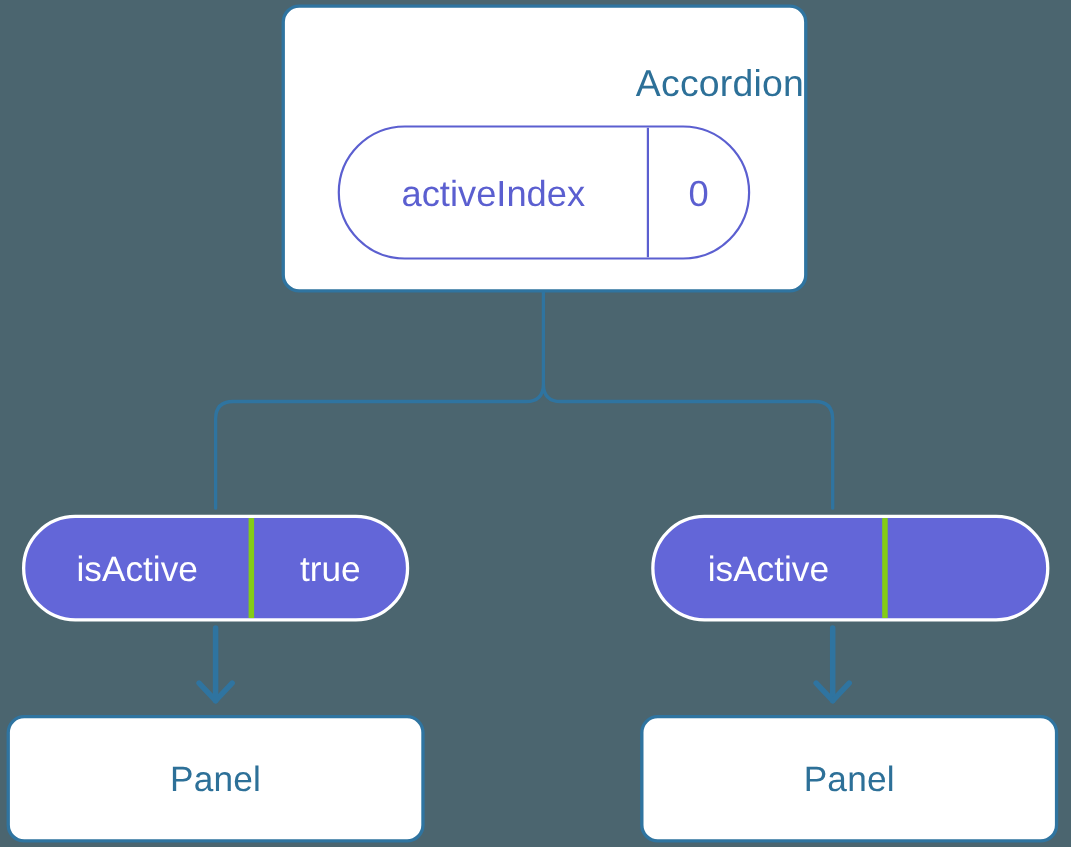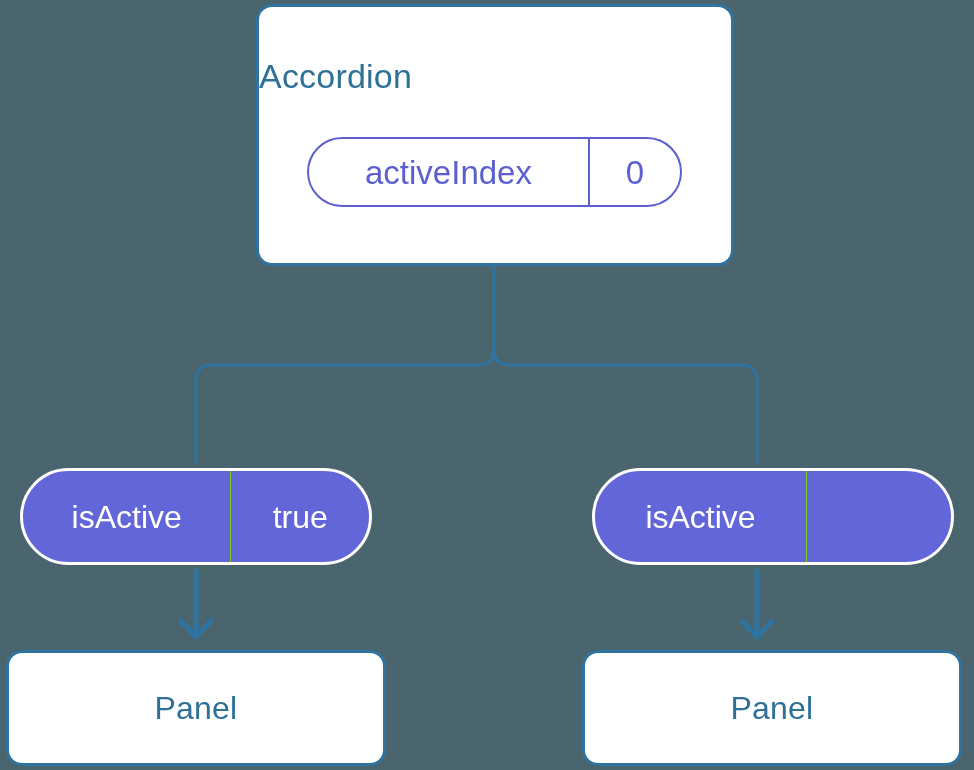--- a/index.html
+++ b/index.html
@@ -58,21 +58,21 @@
     top: 4px;
     width: 478px;
     height: 262px;
     display: block;
   }
   #accordion-card .card-title {
     position: absolute;
     left: 0;
     right: 0;
     top: 52px;
-    text-align: left;
+    text-align: right;
   }
 
   
   #panel-card-left {
     left: 6px;
     top: 650px;
     width: 380px;
     height: 116px;
   }
   #panel-card-right {
@@ -123,34 +123,34 @@
   }
 
   
   .pill-solid {
     border: 3px solid #ffffff;
     background: #6366d8;
   }
   .pill-solid .pill-key {
     color: #ffffff;
     font-size: 32px;
-    border-right: 1px solid #84cc16;
+    border-right: 5px solid #84cc16;
     text-align: right;
   }
   .pill-solid .pill-val {
     color: #ffffff;
     font-size: 32px;
   }
 
   
   #active-index-pill {
     left: 307px;
-    top: 137px;
+    top: 114px;
     width: 375px;
-    height: 70px;
+    height: 122px;
   }
   #active-index-pill .pill-key { width: 284px; }
   #active-index-pill .pill-val { width: 91px; }
 
   #is-active-pill-left {
     left: 20px;
     top: 468px;
     width: 352px;
     height: 97px;
   }

